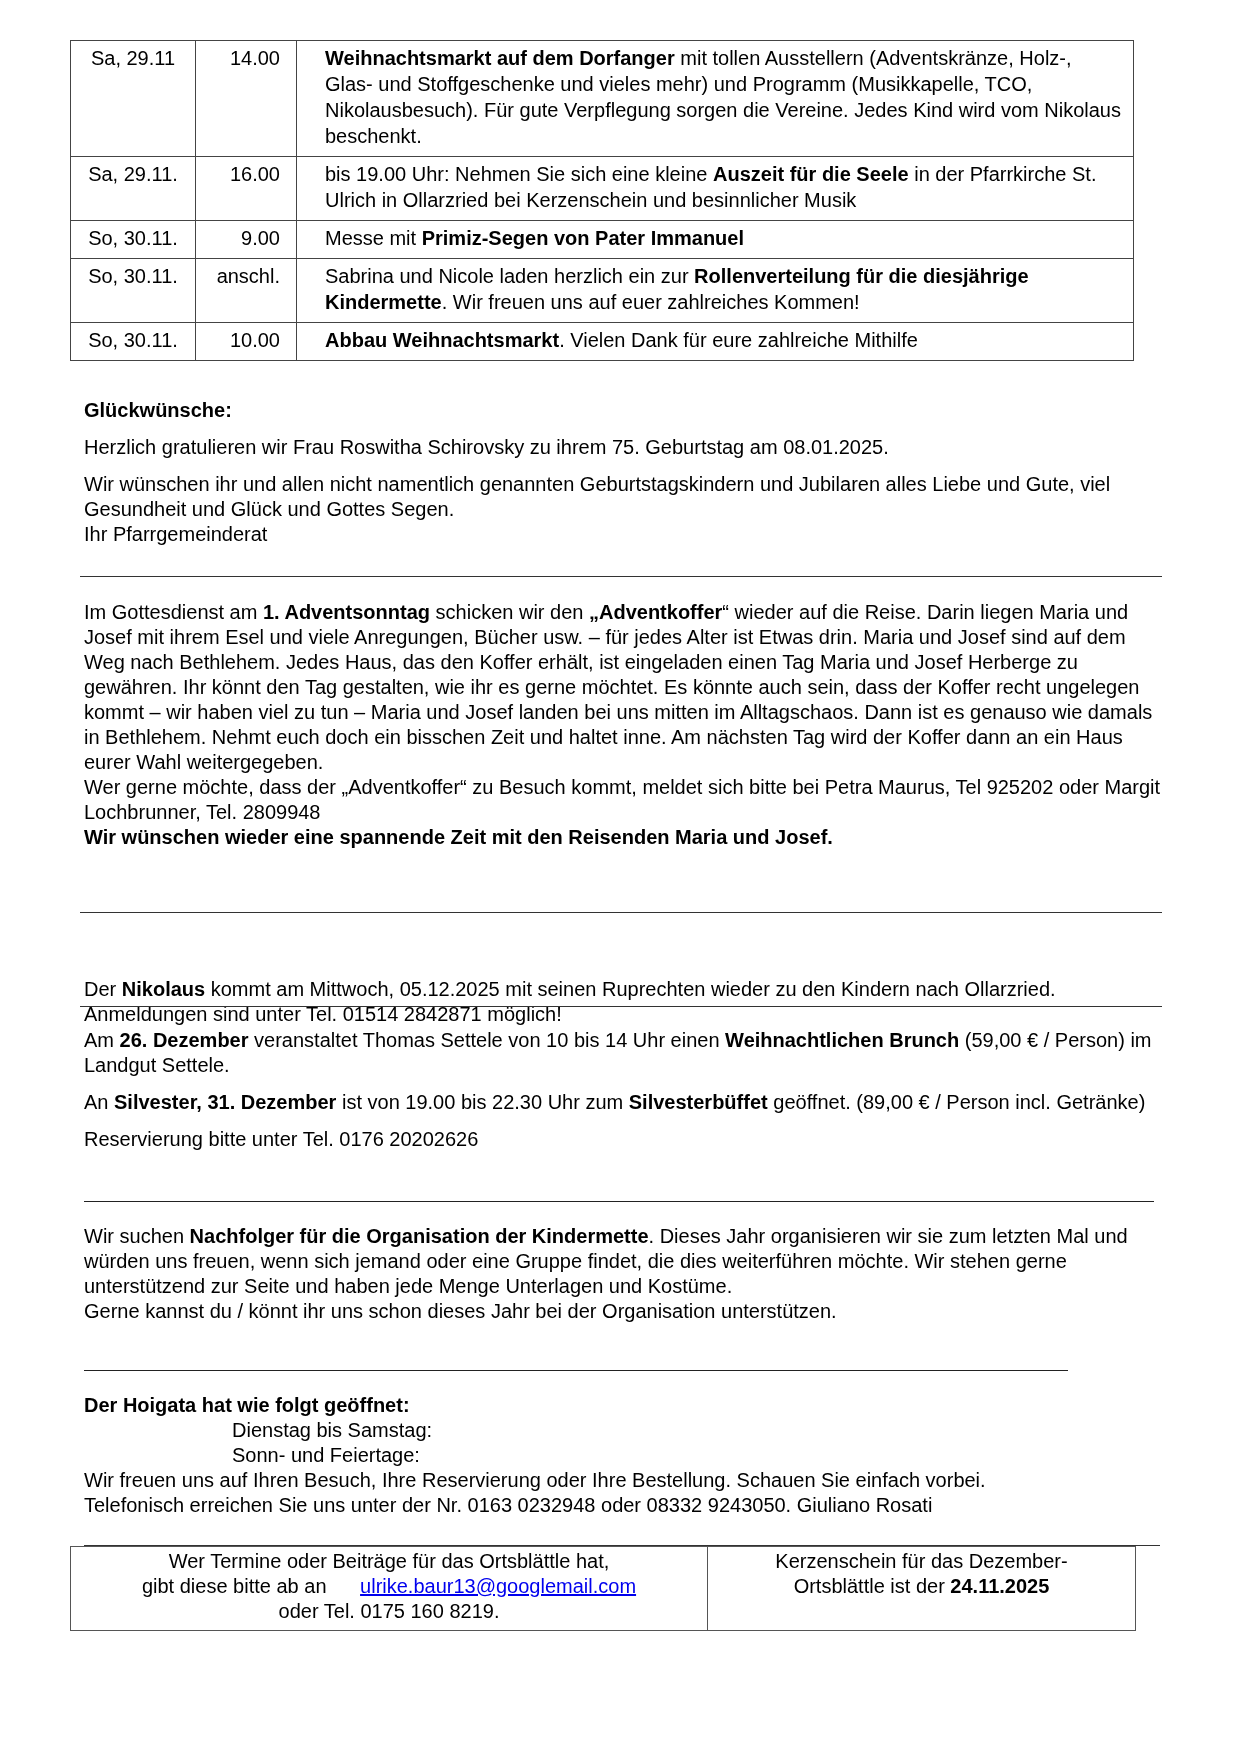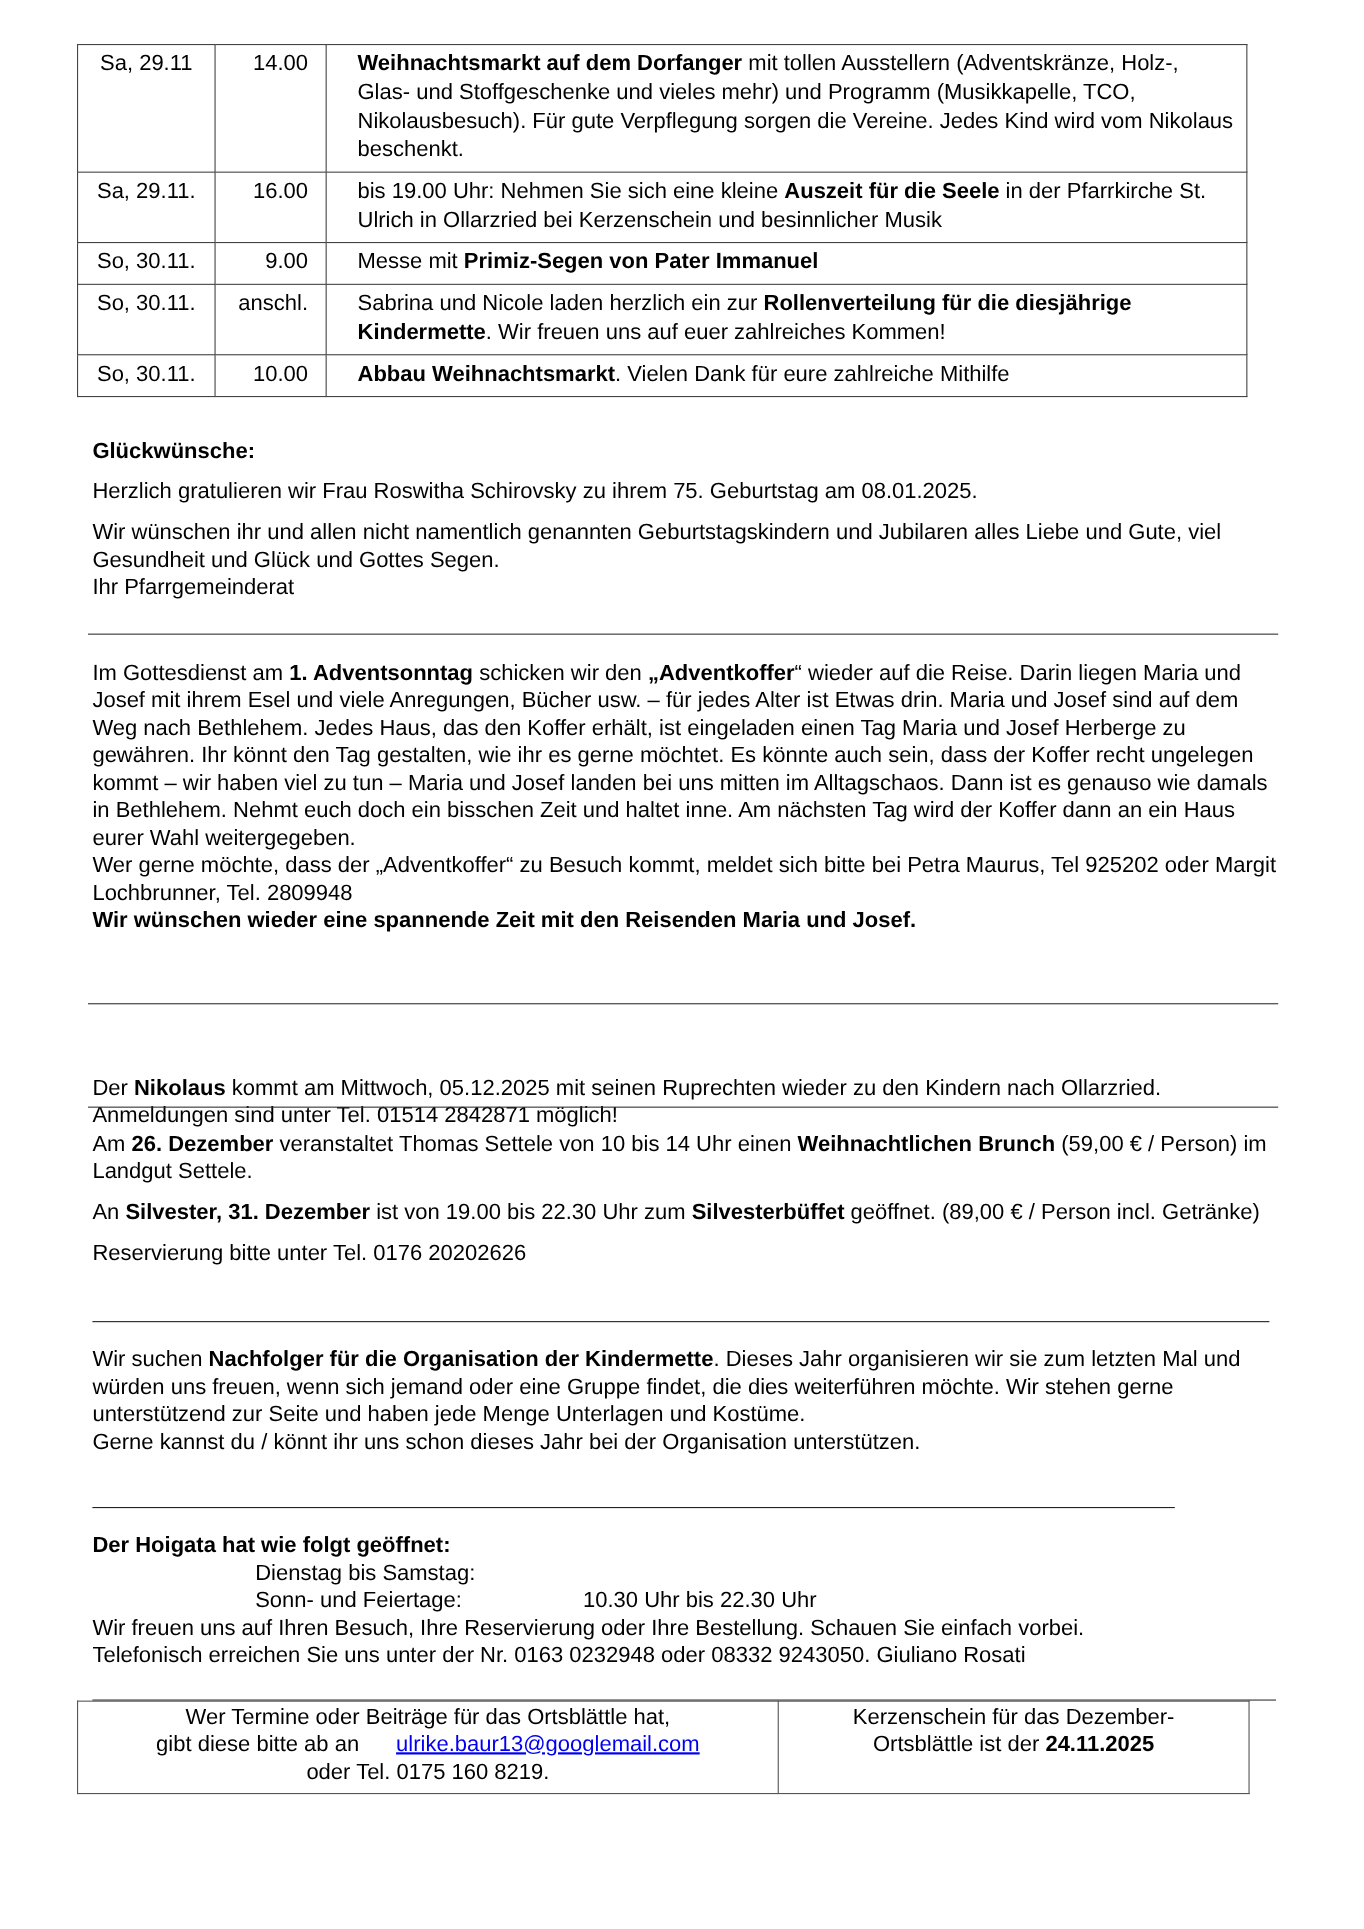--- a/index.html
+++ b/index.html
@@ -113,21 +113,20 @@
 
   <div class="block" style="top:1393px;">
     <p><b>Der Hoigata hat wie folgt geöffnet:</b></p>
     <div class="hours">
       <span></span>
       <span>Dienstag bis Samstag:</span>
     </div>
     <div class="hours">
       <span></span>
       <span>Sonn- und Feiertage:</span>
-      <span>10.30 Uhr bis 22.30 Uhr</span>
     </div>
     <p>Wir freuen uns auf Ihren Besuch, Ihre Reservierung oder Ihre Bestellung. Schauen Sie einfach vorbei.</p>
     <p>Telefonisch erreichen Sie uns unter der Nr. 0163 0232948 oder 08332 9243050. Giuliano Rosati</p>
   </div>
 
   <div class="footer-rule"></div>
   <table class="footer">
     <tbody>
         <tr>
       <td class="left">

